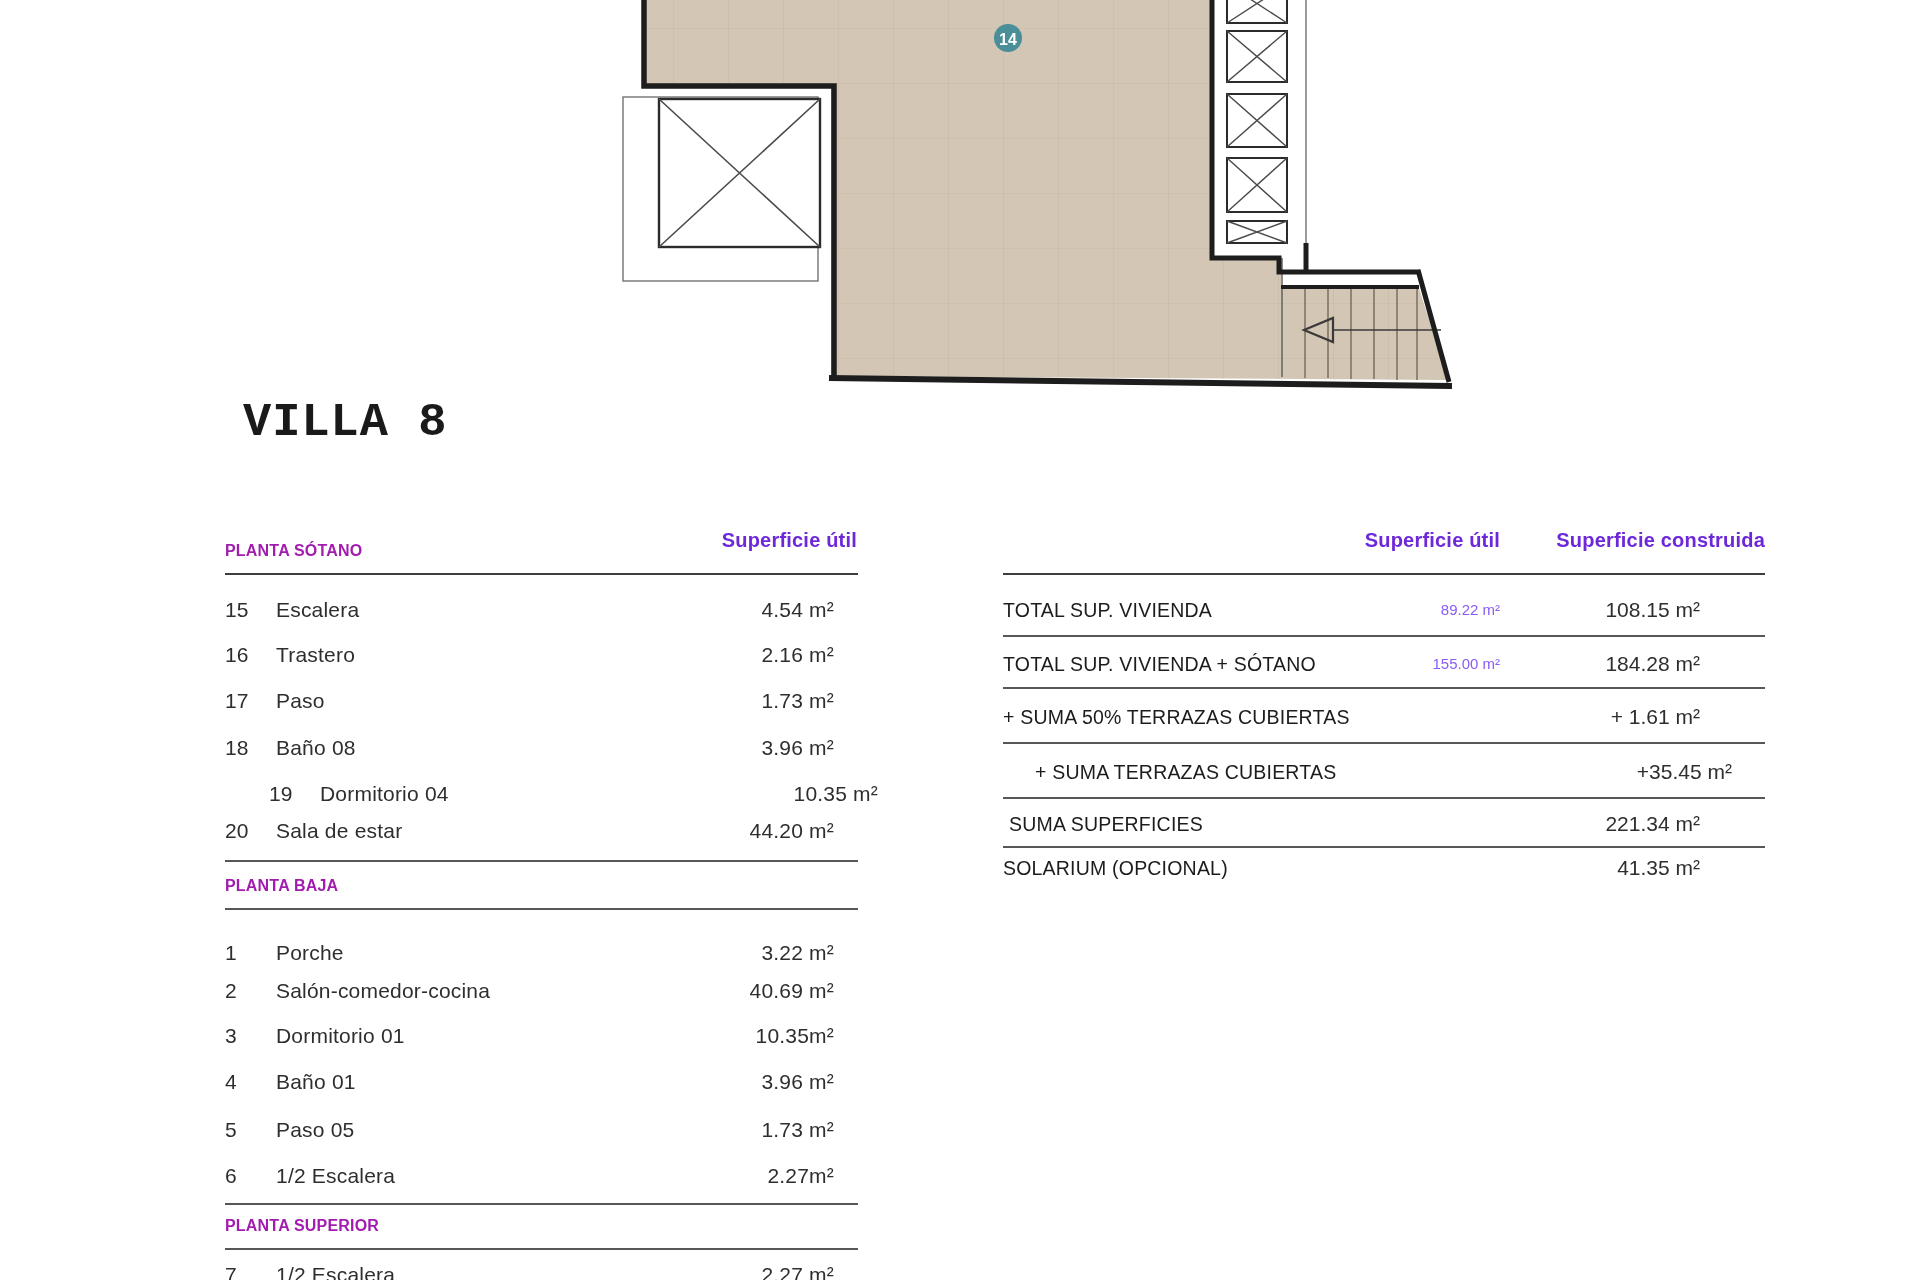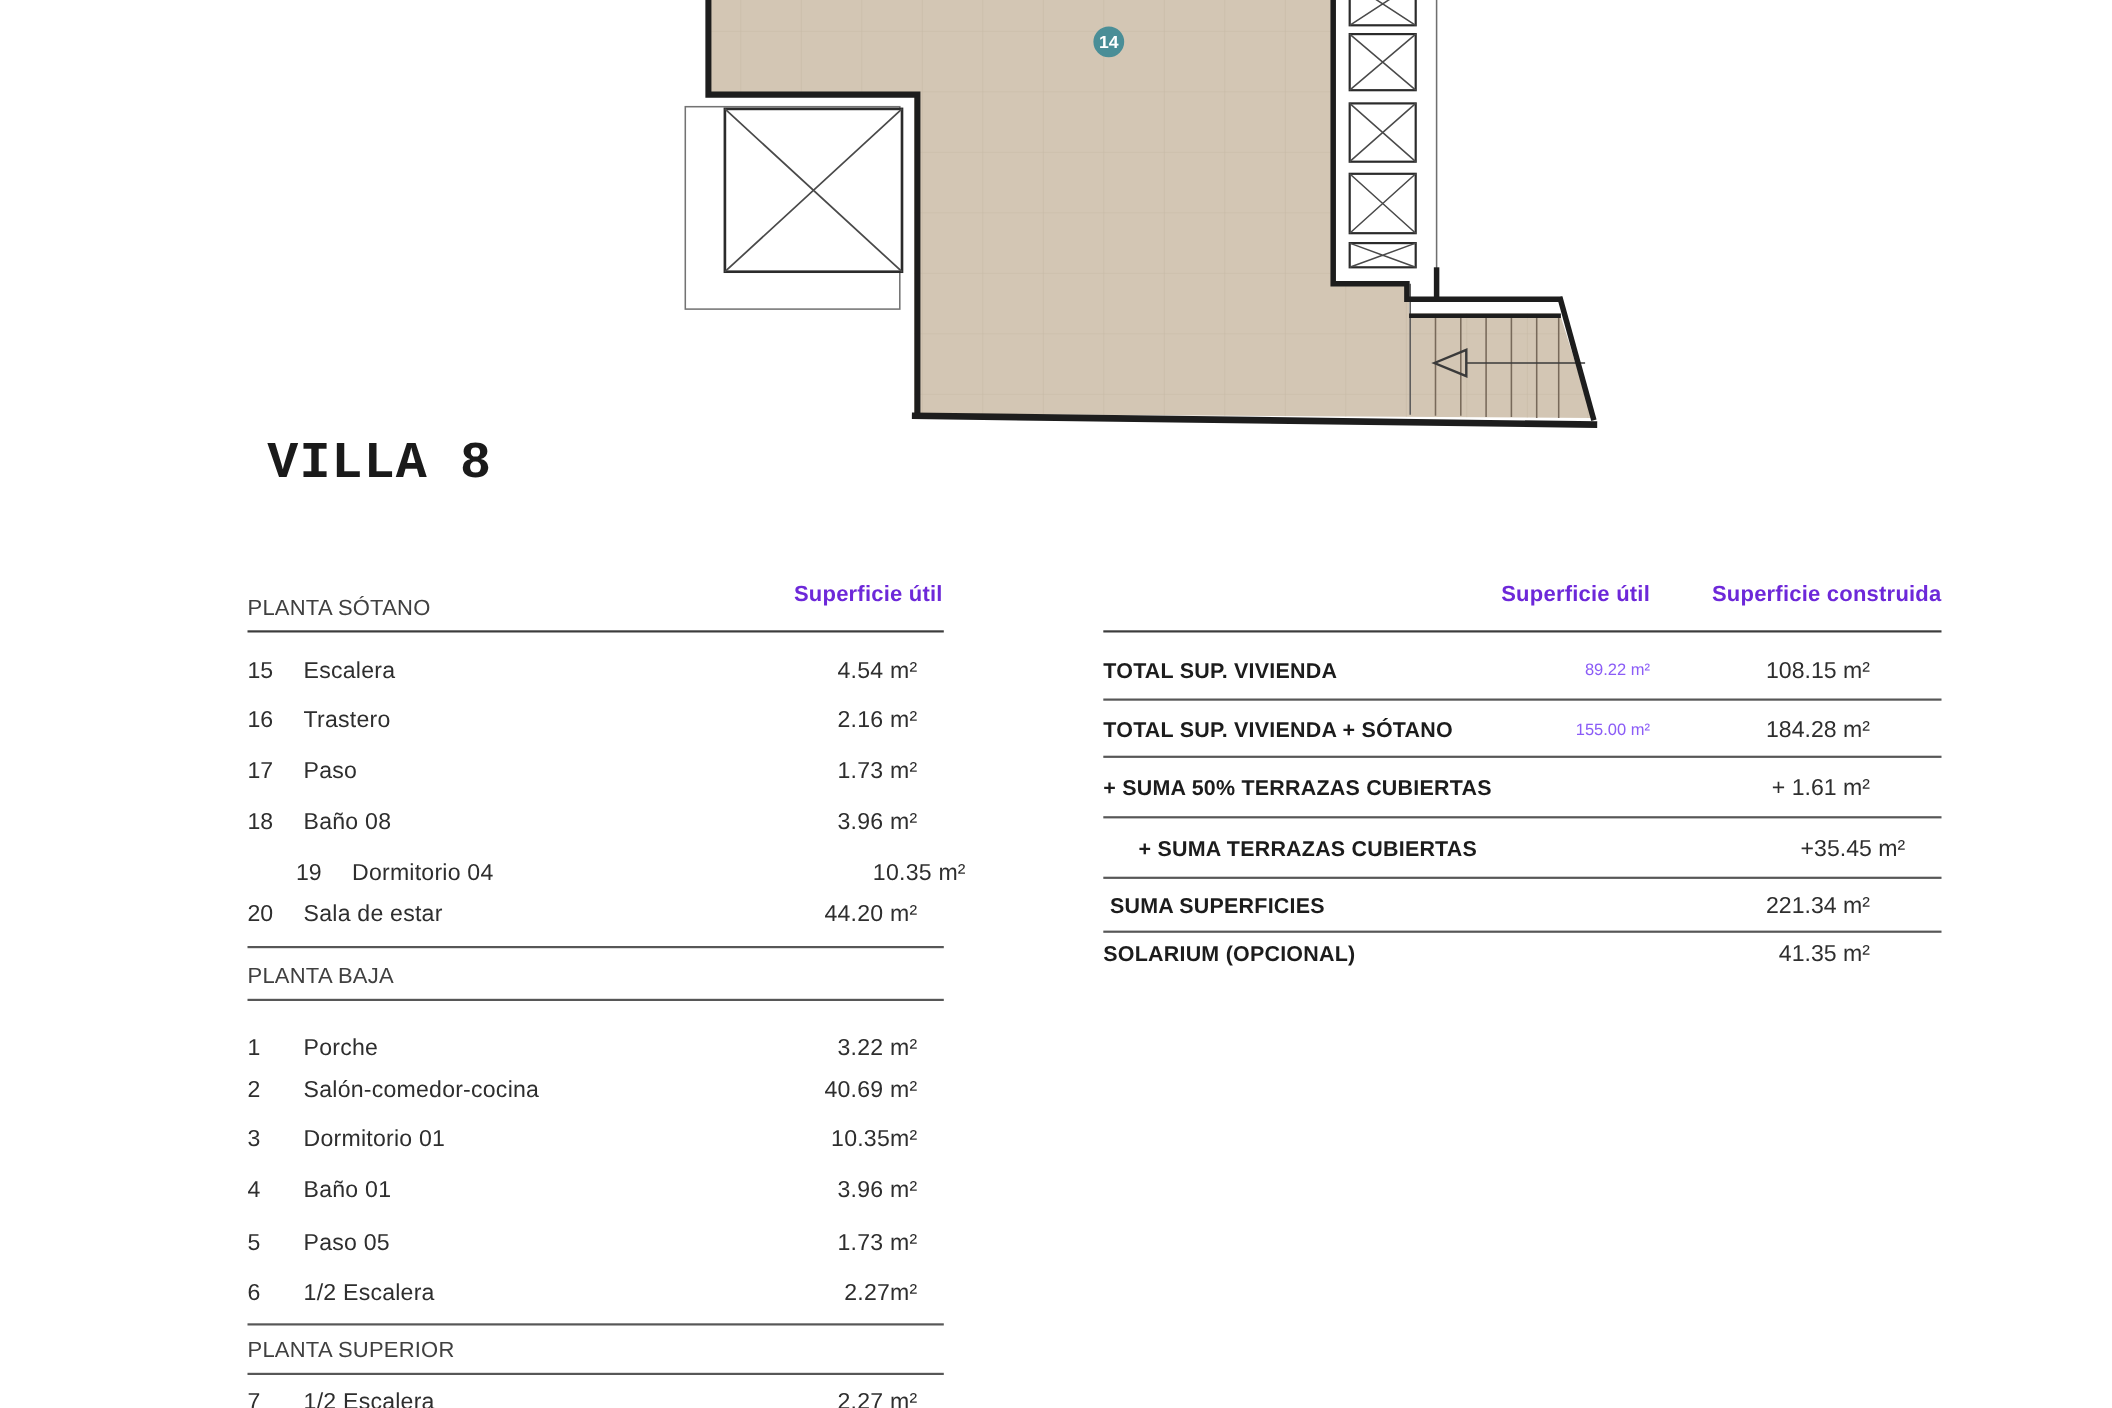--- a/index.html
+++ b/index.html
@@ -16,39 +16,39 @@
   
   .main-title{
     position:absolute;left:243px;top:382px;
     font-family:Liberation Mono, monospace;
     font-weight:bold;font-size:47px;line-height:81px;
     color:#1a1a1a;letter-spacing:1px;white-space:pre;
   }
 
   
   .sec-heading{
-    position:absolute;font-weight:normal;font-size:20px;color:#404040;
+    position:absolute;font-weight:bold;font-size:16px;color:#a21caf;
     letter-spacing:.2px;white-space:nowrap;
   }
   .col-header{
     position:absolute;font-weight:bold;font-size:20px;color:#6d28d9;
     letter-spacing:.2px;white-space:nowrap;text-align:right;
   }
   .hline{position:absolute;background:#575757;height:2px;}
   .hline.strong{background:#3d3d3d;height:2.4px;}
 
   
   .lrow{position:absolute;left:225px;width:609px;height:26px;font-size:21px;line-height:26px;color:#2e2e2e;}
   .lrow .num{position:absolute;left:0;}
   .lrow .nm{position:absolute;left:51px;letter-spacing:.2px;white-space:nowrap;}
   .lrow .val{position:absolute;right:0;letter-spacing:.2px;white-space:nowrap;}
 
   
   .rrow{position:absolute;left:1003px;width:762px;height:26px;line-height:26px;}
-  .rrow .lbl{position:absolute;left:0;font-weight:bold;font-size:19.5px;color:#1c1c1c;letter-spacing:.2px;white-space:nowrap;}
+  .rrow .lbl{position:absolute;left:0;font-weight:normal;font-size:19.5px;color:#1c1c1c;letter-spacing:.2px;white-space:nowrap;}
   .rrow .util{position:absolute;right:265px;font-size:15px;color:#8b5cf6;white-space:nowrap;}
   .rrow .cons{position:absolute;right:65px;font-size:21px;color:#2e2e2e;white-space:nowrap;}
 </style>
 </head>
 <body>
 
 <svg id="plan-svg" viewBox="0 0 1920 400">
   <defs>
     <pattern id="tilegrid" width="55" height="55" x="13" y="28" patternUnits="userSpaceOnUse">
       <path d="M55 0 H0 V55" fill="none" stroke="#c3b5a1" stroke-width="1.1"></path>

